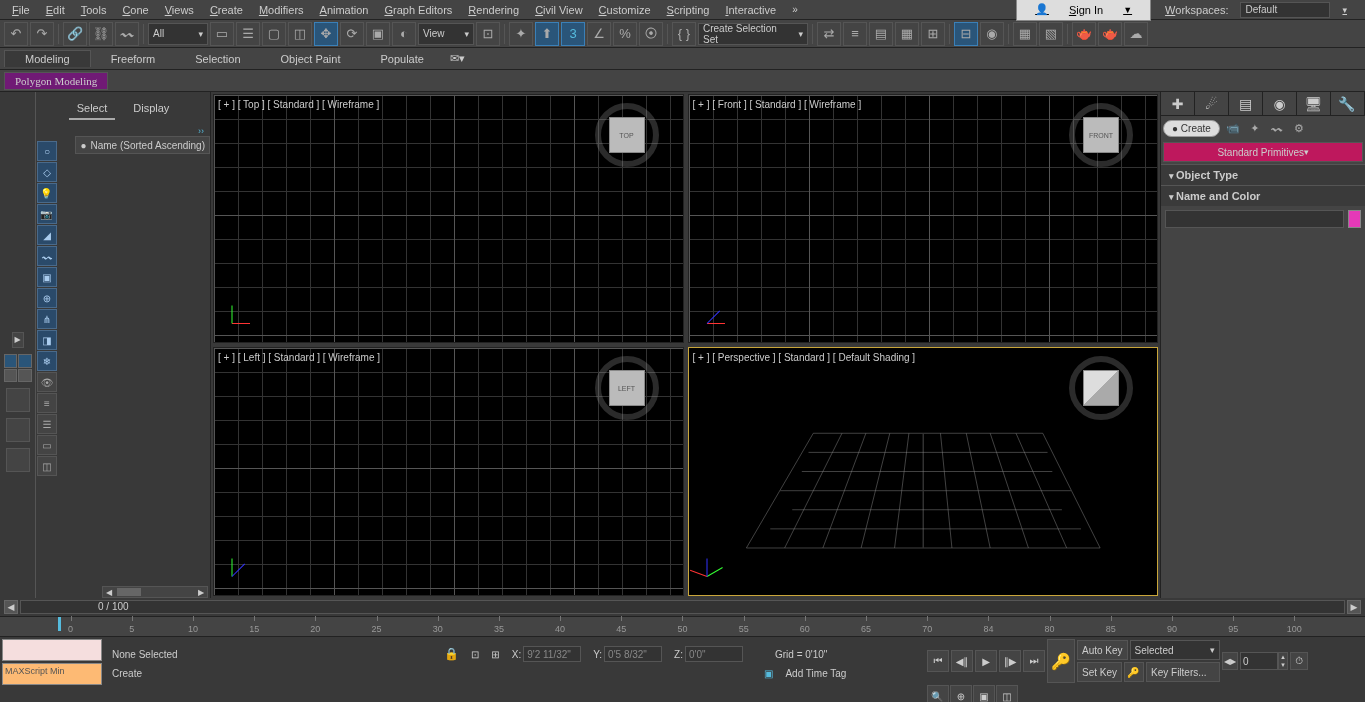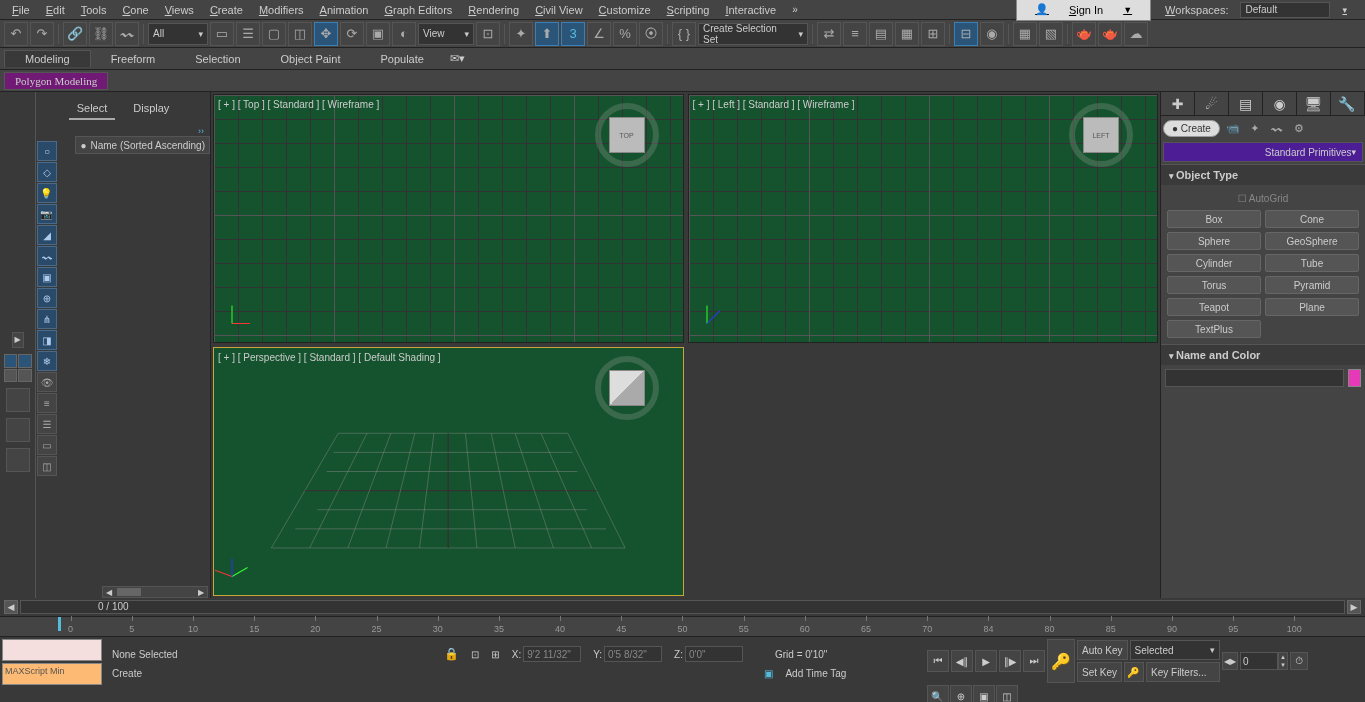--- a/index.html
+++ b/index.html
@@ -32,21 +32,21 @@
 .se-ibtn { width:20px; height:20px; margin:1px; border:1px solid #4a6a8a; background:#2a4a6a; display:flex; align-items:center; justify-content:center; font-size:10px; color:#ace; cursor:pointer; }
 .se-ibtn.plain { border:1px solid #555; background:#444; color:#aaa; }
 .layer-icons { width:42px; padding-top:4px; }
 .se-list { flex:1; background:#393939; }
 .se-header { background:#444; border:1px solid #555; height:18px; display:flex; align-items:center; padding:0 4px; font-size:10px; white-space:nowrap; overflow:hidden; }
 .se-scroll { height:12px; background:#444; border:1px solid #555; display:flex; align-items:center; margin-top:auto; position:absolute; bottom:0; left:66px; right:2px; }
 .se-scroll .lbtn2,.se-scroll .rbtn2 { width:12px; text-align:center; font-size:8px; }
 .se-scroll .thumb { width:24px; height:8px; background:#666; margin-left:2px; }
 .sceneexp { position:relative; }
 .viewports { flex:1; padding:2px; display:grid; grid-template-columns:1fr 1fr; grid-template-rows:1fr 1fr; gap:4px; background:#393939; }
-.vp { background:#14532d; border:1px solid #222; position:relative; overflow:hidden; }
+.vp { background:#000000; border:1px solid #222; position:relative; overflow:hidden; }
 .vp.active { border:1px solid #c9a63a; }
 .vp-label { position:absolute; top:4px; left:4px; font-size:10px; color:#ccc; z-index:5; }
 .vp-grid { position:absolute; inset:0; background-image:
  linear-gradient(#555 1px,transparent 1px),
  linear-gradient(90deg,#555 1px,transparent 1px),
  linear-gradient(#333 1px,transparent 1px),
  linear-gradient(90deg,#333 1px,transparent 1px);
  background-size:120px 120px,120px 120px,24px 24px,24px 24px;
 }
 .vp-axes { position:absolute; bottom:18px; left:18px; width:30px; height:30px; z-index:5; }
@@ -62,21 +62,21 @@
 .viewcube .cube { position:absolute; inset:8px; background:#bbb; border:1px solid #888; display:flex; align-items:center; justify-content:center; font-size:7px; color:#555; }
 .viewcube .cube.iso { background:linear-gradient(135deg,#ddd 50%,#aaa 50%); }
 .persp-grid { position:absolute; inset:0; display:flex; align-items:center; justify-content:center; }
 .persp-grid svg { width:100%; height:100%; }
 .cmdpanel { width:205px; background:#444; border-left:1px solid #222; display:flex; flex-direction:column; }
 .cp-tabs { display:flex; height:24px; border-bottom:1px solid #222; }
 .cp-tab { flex:1; display:flex; align-items:center; justify-content:center; border-right:1px solid #222; cursor:pointer; font-size:14px; }
 .cp-sub { display:flex; height:24px; gap:4px; padding:2px; align-items:center; }
 .cp-sub .create-b { background:#ddd; color:#333; border-radius:10px; padding:2px 8px; font-size:10px; border:1px solid #999; }
 .cp-sub .sicon { width:18px; height:18px; display:flex; align-items:center; justify-content:center; color:#aaa; }
-.cp-dd { height:20px; background:#4c1d95; border:1px solid #555; margin:2px; display:flex; align-items:center; padding:0 6px; font-size:10px; justify-content:flex-end; }
+.cp-dd { height:20px; background:#be185d; border:1px solid #555; margin:2px; display:flex; align-items:center; padding:0 22px; font-size:10px; justify-content:center; }
 .cp-dd::after { content:"▾"; font-size:9px; }
 .rollout-h { background:#3a3a3a; padding:4px 8px; font-weight:bold; font-size:11px; border-top:1px solid #555; }
 .rollout-h::before { content:"▾ "; font-size:9px; }
 .rollout-b { padding:6px; }
 .autogrid { text-align:center; color:#888; font-size:10px; padding:2px 0 6px; }
 .ot-grid { display:grid; grid-template-columns:1fr 1fr; gap:4px; }
 .ot-btn { background:#555; border:1px solid #666; height:18px; display:flex; align-items:center; justify-content:center; font-size:10px; cursor:pointer; border-radius:2px; }
 .nc-row { display:flex; gap:4px; padding:4px; }
 .nc-row input { flex:1; background:#333; border:1px solid #555; height:18px; }
 .nc-row .swatch { width:18px; height:18px; background:#e539b8; border:1px solid #888; }
@@ -276,20 +276,32 @@
           <div class="ring"></div>
           <div class="cube">TOP</div>
         </div>
      <div class="vp-axes">
           <div class="ax x"></div>
           <div class="ax y"></div>
         </div>
    </div>
    <div class="vp">
      <div class="vp-grid"></div>
+     <div class="vp-label">[ + ] [ Front ] [ Standard ] [ Wireframe ]</div>
+     <div class="viewcube">
+          <div class="ring"></div>
+          <div class="cube">FRONT</div>
+        </div>
+     <div class="vp-axes">
+          <div class="ax x"></div>
+          <div class="ax z"></div>
+        </div>
+   </div>
+   <div class="vp">
+     <div class="vp-grid"></div>
      <div class="vp-label">[ + ] [ Left ] [ Standard ] [ Wireframe ]</div>
      <div class="viewcube">
           <div class="ring"></div>
           <div class="cube">LEFT</div>
         </div>
      <div class="vp-axes">
           <div class="ax y"></div>
           <div class="ax z"></div>
         </div>
    </div>
@@ -341,36 +353,20 @@
      <div class="create-b">● <span>Create</span></div>
      <div class="sicon">📹</div>
      <div class="sicon">✦</div>
      <div class="sicon">〰</div>
      <div class="sicon">⚙</div>
    </div>
    <div class="cp-dd">
         <span>Standard Primitives</span>
       </div>
    <div class="rollout-h">Object Type</div>
-   <div class="rollout-b">
-     <div class="autogrid">☐ <span>AutoGrid</span></div>
-     <div class="ot-grid">
-       <div class="ot-btn">Box</div>
-       <div class="ot-btn">Cone</div>
-       <div class="ot-btn">Sphere</div>
-       <div class="ot-btn">GeoSphere</div>
-       <div class="ot-btn">Cylinder</div>
-       <div class="ot-btn">Tube</div>
-       <div class="ot-btn">Torus</div>
-       <div class="ot-btn">Pyramid</div>
-       <div class="ot-btn">Teapot</div>
-       <div class="ot-btn">Plane</div>
-       <div class="ot-btn">TextPlus</div>
-     </div>
-   </div>
    <div class="rollout-h">Name and Color</div>
    <div class="nc-row">
      <input style="">
      <div class="swatch"></div>
    </div>
  </div>
 </div>
 
 <div class="timeslider">
  <div class="arr">◀</div>

